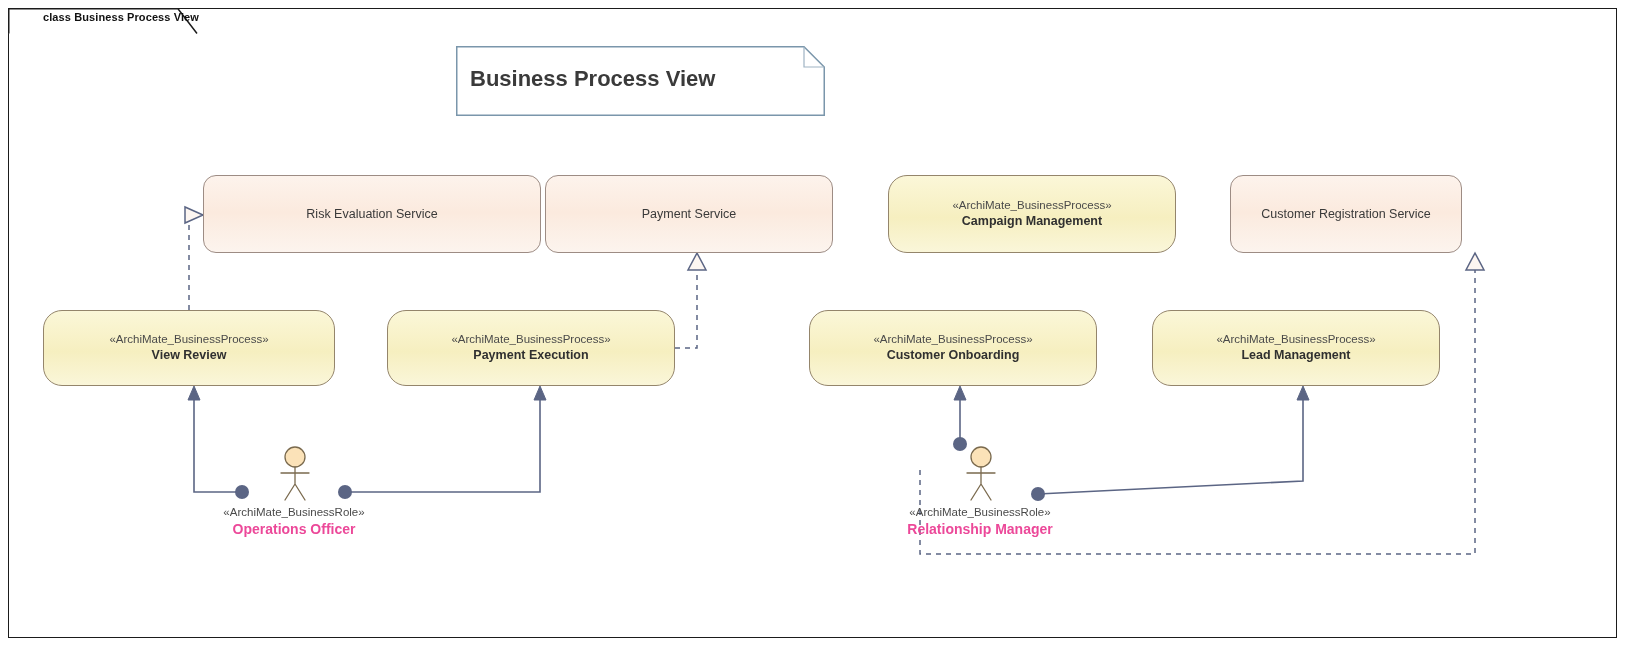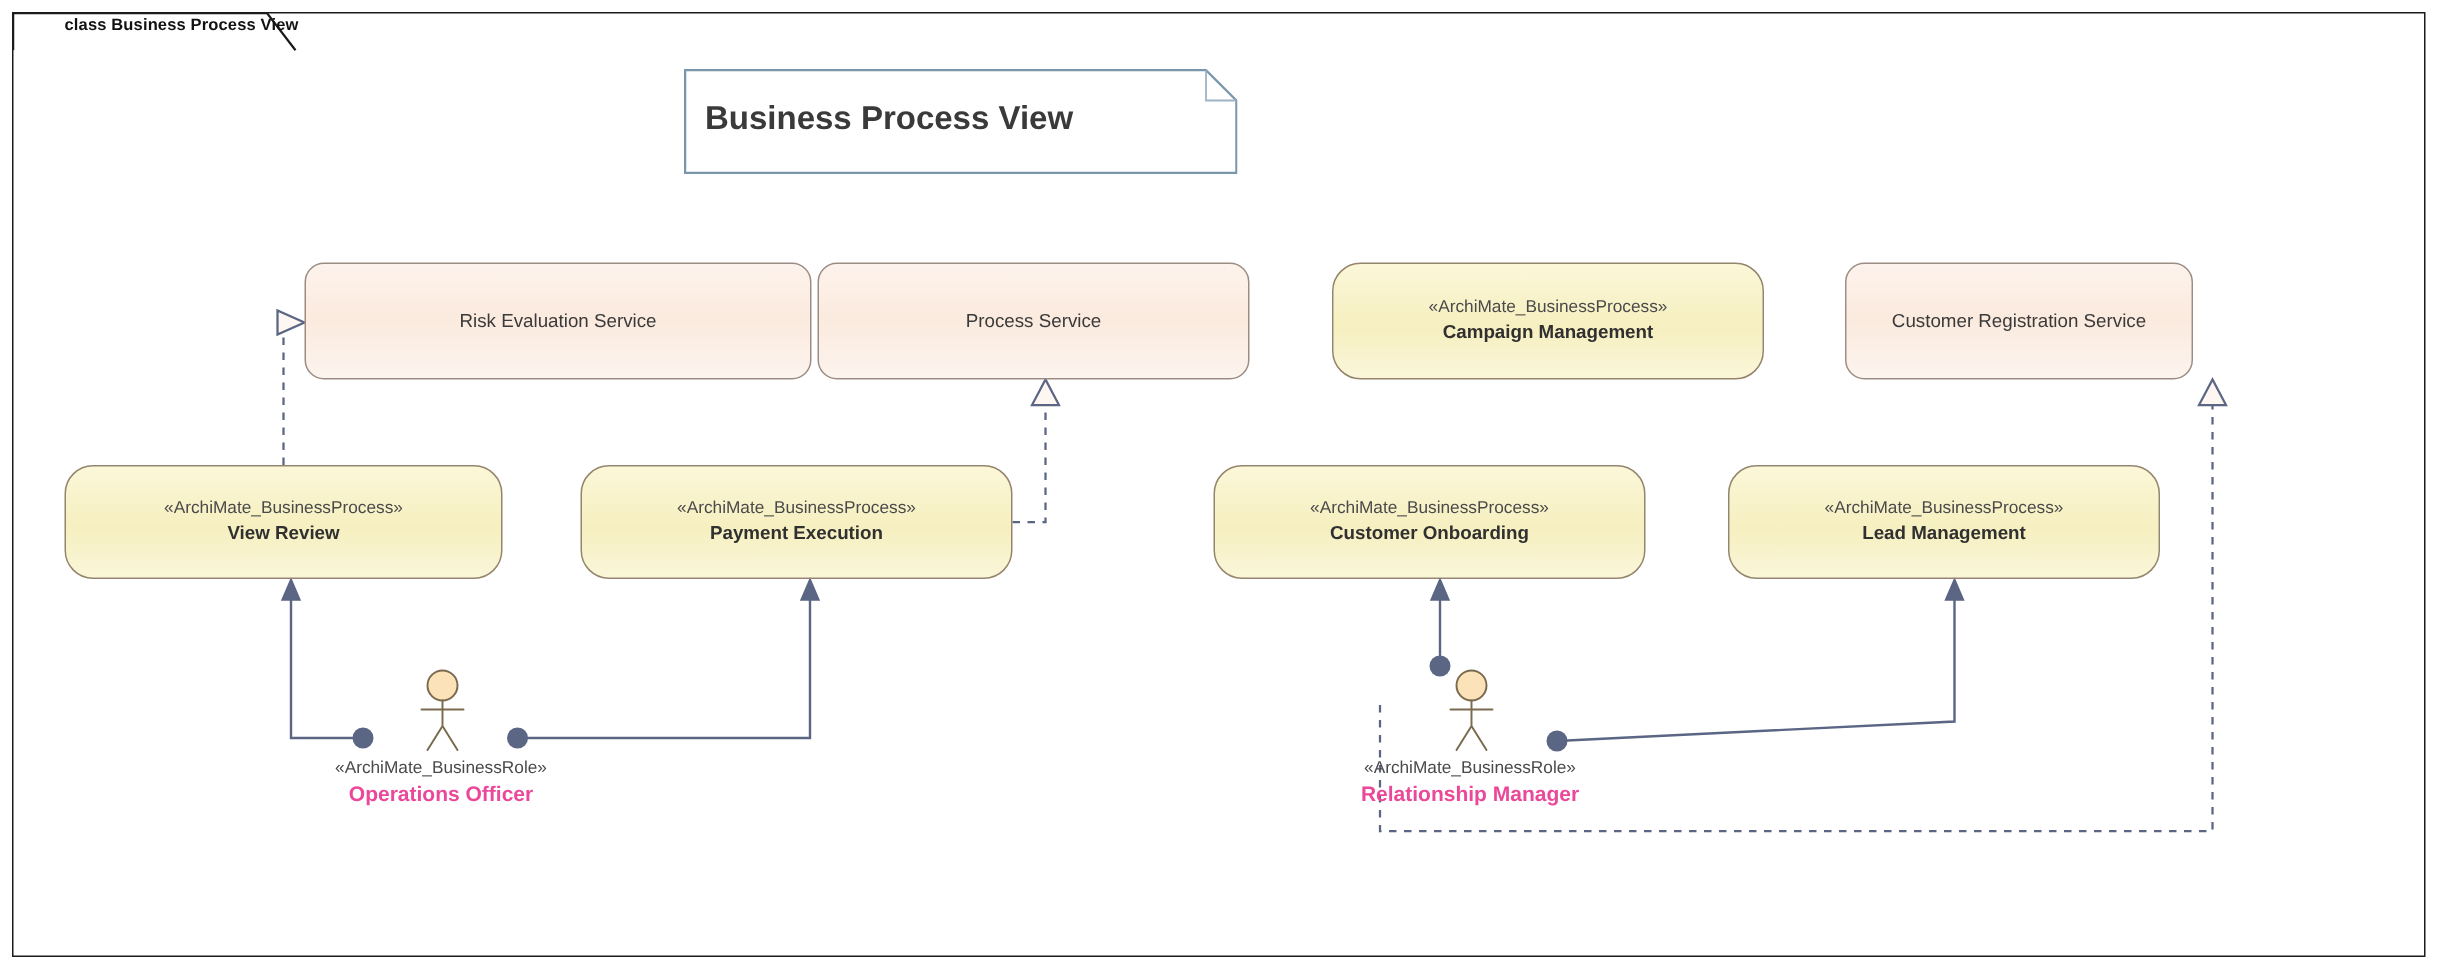--- a/index.html
+++ b/index.html
@@ -202,21 +202,21 @@
       <circle cx="1038" cy="494" r="7" fill="#5b6584"></circle>
       <path d="M1303,386 L1297,400 L1309,400 Z" fill="#5b6584" stroke="#5b6584" stroke-width="1"></path>
     </g>
   </svg>
 
   <div class="node service" style="left:203px; top:175px; width:338px; height:78px;">
     <div class="node-name">Risk Evaluation Service</div>
   </div>
 
   <div class="node service" style="left:545px; top:175px; width:288px; height:78px;">
-    <div class="node-name">Process Service</div>
+    <div class="node-name">Payment Service</div>
   </div>
 
   <div class="node process" style="left:888px; top:175px; width:288px; height:78px;">
     <div class="node-stereotype">«ArchiMate_BusinessProcess»</div>
     <div class="node-name">Campaign Management</div>
   </div>
 
   <div class="node service" style="left:1230px; top:175px; width:232px; height:78px;">
     <div class="node-name">Customer Registration Service</div>
   </div>

